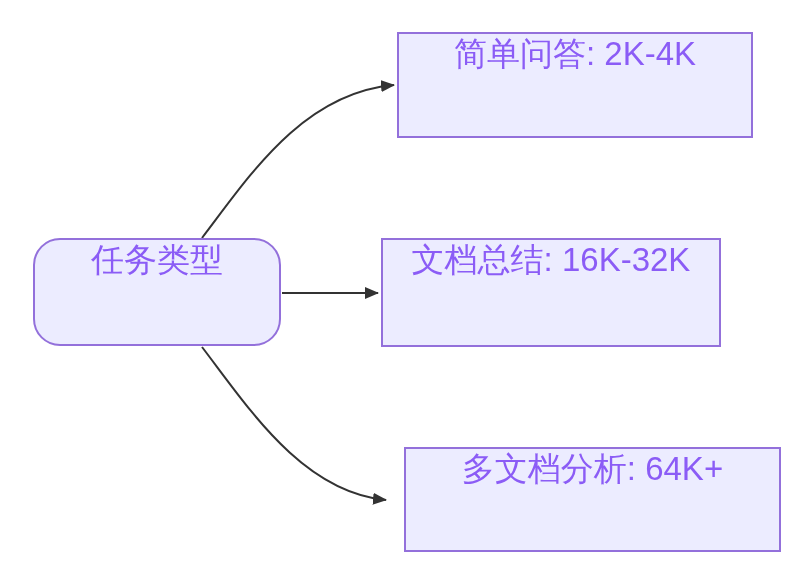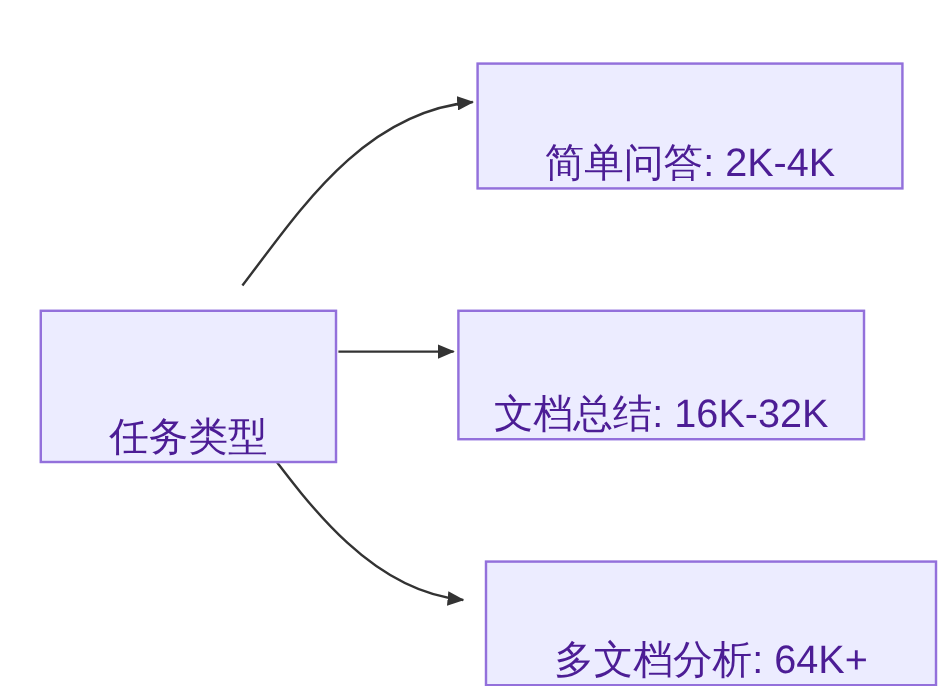--- a/index.html
+++ b/index.html
@@ -23,33 +23,32 @@
     height: 572px;
   }
   .edge-path {
     fill: none;
     stroke: #333333;
     stroke-width: 2px;
   }
   .node {
     position: absolute;
     display: flex;
-    align-items: flex-end;
+    align-items: flex-start;
     justify-content: center;
     background: #ECECFF;
     border: 2px solid #9370DB;
     box-sizing: border-box;
-    color: #4c1d95;
+    color: #8b5cf6;
     font-size: 33px;
     line-height: 1.2;
     white-space: nowrap;
     text-align: center;
-    margin-top: 20px;
   }
-  #node-root    { left: 33px;  top: 238px; width: 248px; height: 128px; }
+  #node-root    { left: 33px;  top: 238px; width: 248px; height: 108px; border-radius: 27px; }
   #node-branch0 { left: 397px; top: 32px;  width: 356px; height: 106px; }
   #node-branch1 { left: 381px; top: 238px; width: 340px; height: 109px; }
   #node-branch2 { left: 404px; top: 447px; width: 377px; height: 105px; }
 </style>
 </head>
 <body>
 
 <div class="canvas">
 
   <svg class="edges-layer" viewBox="0 0 787 572" xmlns="http://www.w3.org/2000/svg">

